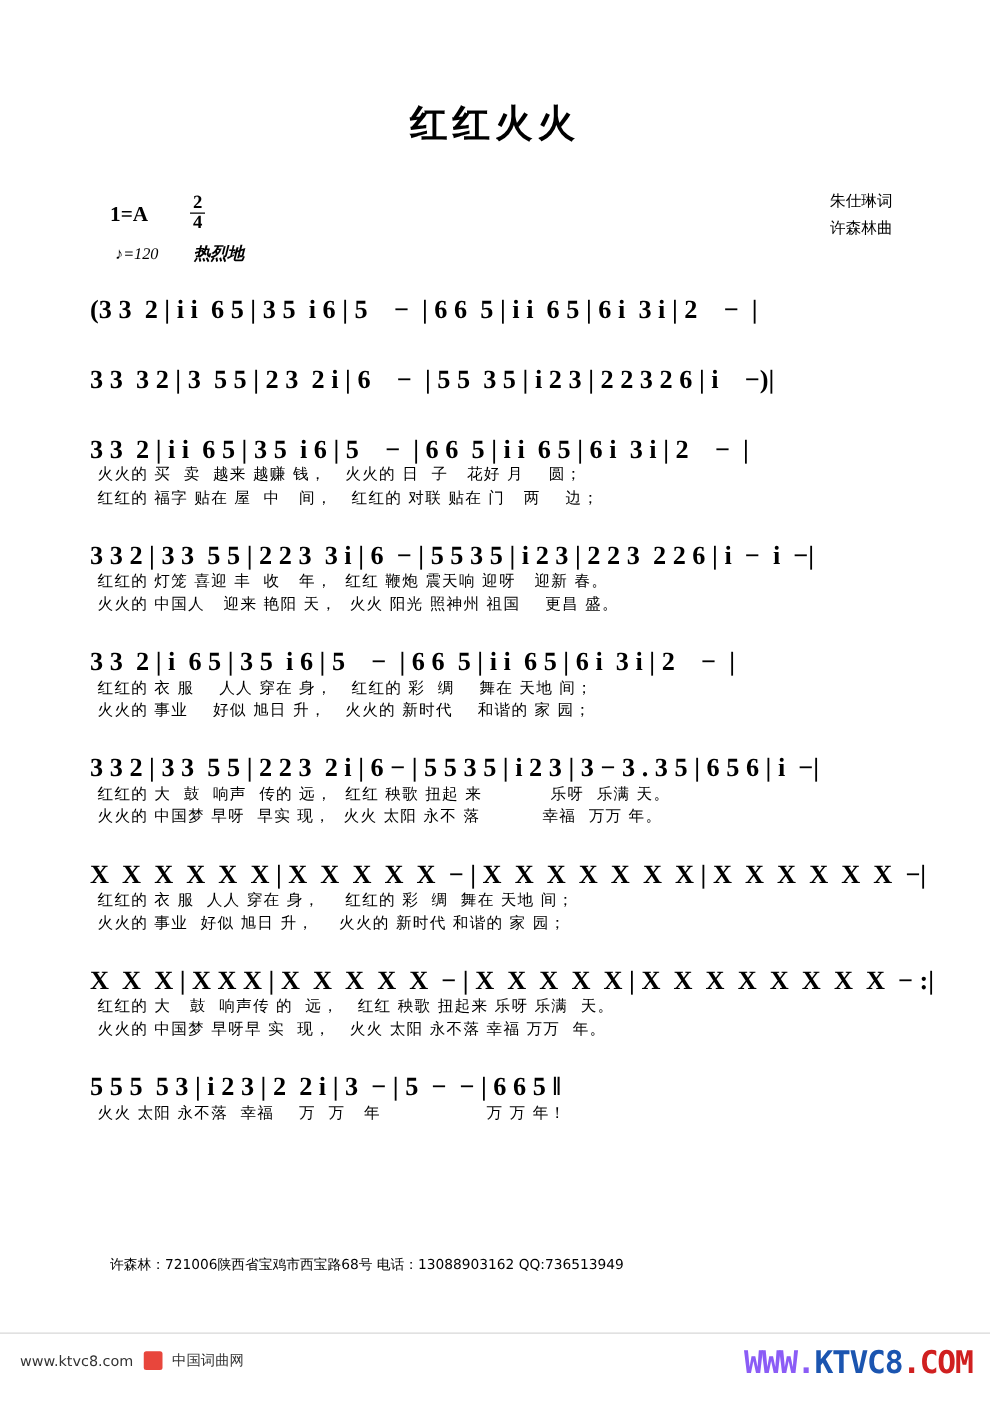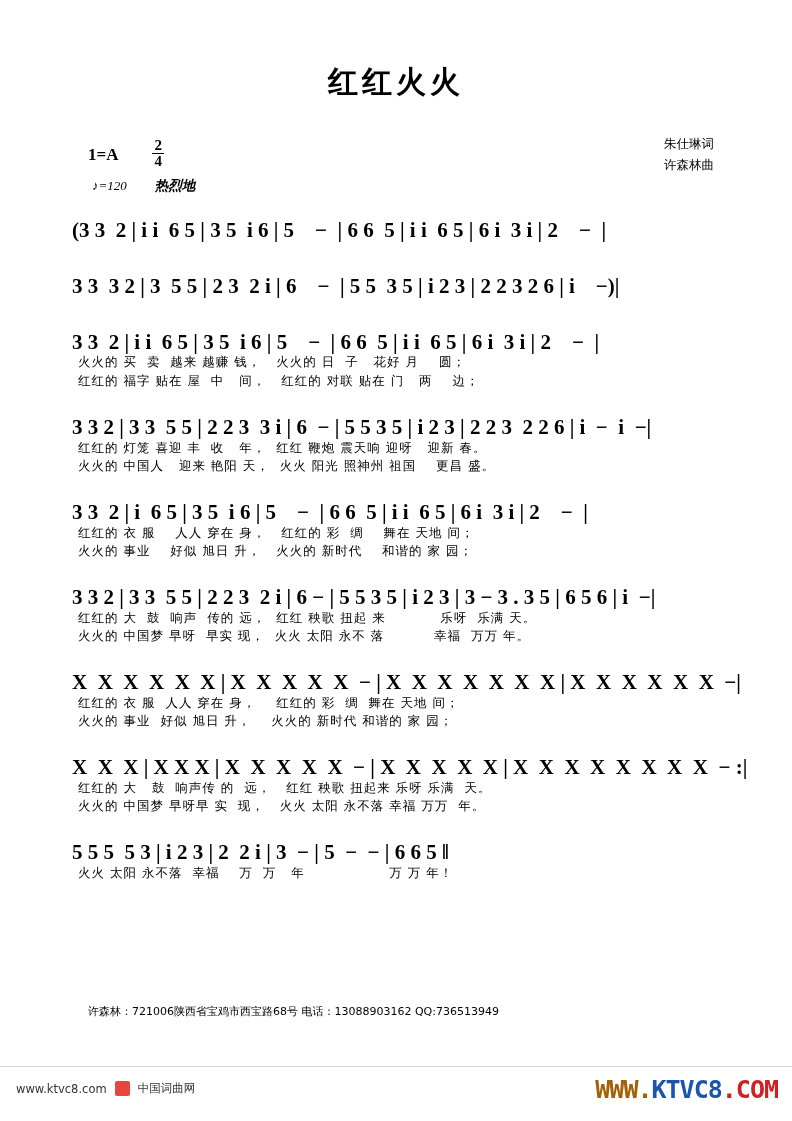--- a/index.html
+++ b/index.html
@@ -22,21 +22,21 @@
     box-sizing: border-box;
   }
   
   .title {
     text-align: center;
     font-family: "DejaVu Sans", sans-serif;
     font-weight: bold;
     font-size: 30px;
     letter-spacing: 4px;
     margin: 0;
-    padding-top: 62px;
+    padding-top: 79px;
   }
   
   .header-row {
     position: relative;
     height: 60px;
     margin-top: 28px;
   }
   .key-sig {
     position: absolute;
     left: 88px;
@@ -167,21 +167,21 @@
   }
   .bottom-right {
     position: absolute;
     right: 14px;
     top: 8px;
     font-family: "DejaVu Sans Mono", monospace;
     font-size: 25px;
     font-weight: bold;
     letter-spacing: -1px;
   }
-  .wm-w { color: #a16207; }
+  .wm-w { color: #8b5cf6; }
   .wm-k { color: #1b55b0; }
   .wm-com { color: #d02020; }
 </style>
 </head>
 <body>
 
 <div class="page">
 
   <h1 class="title">红红火火</h1>
 

